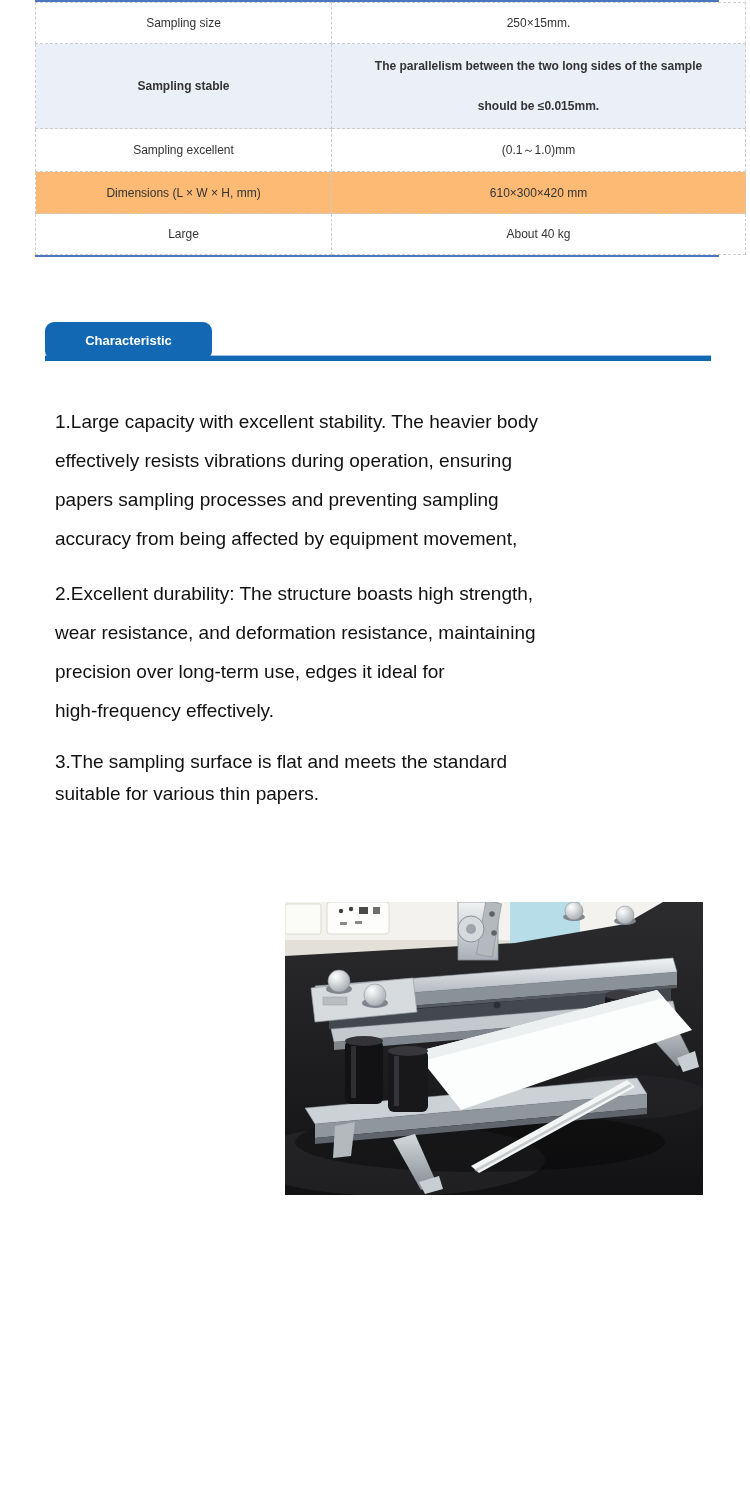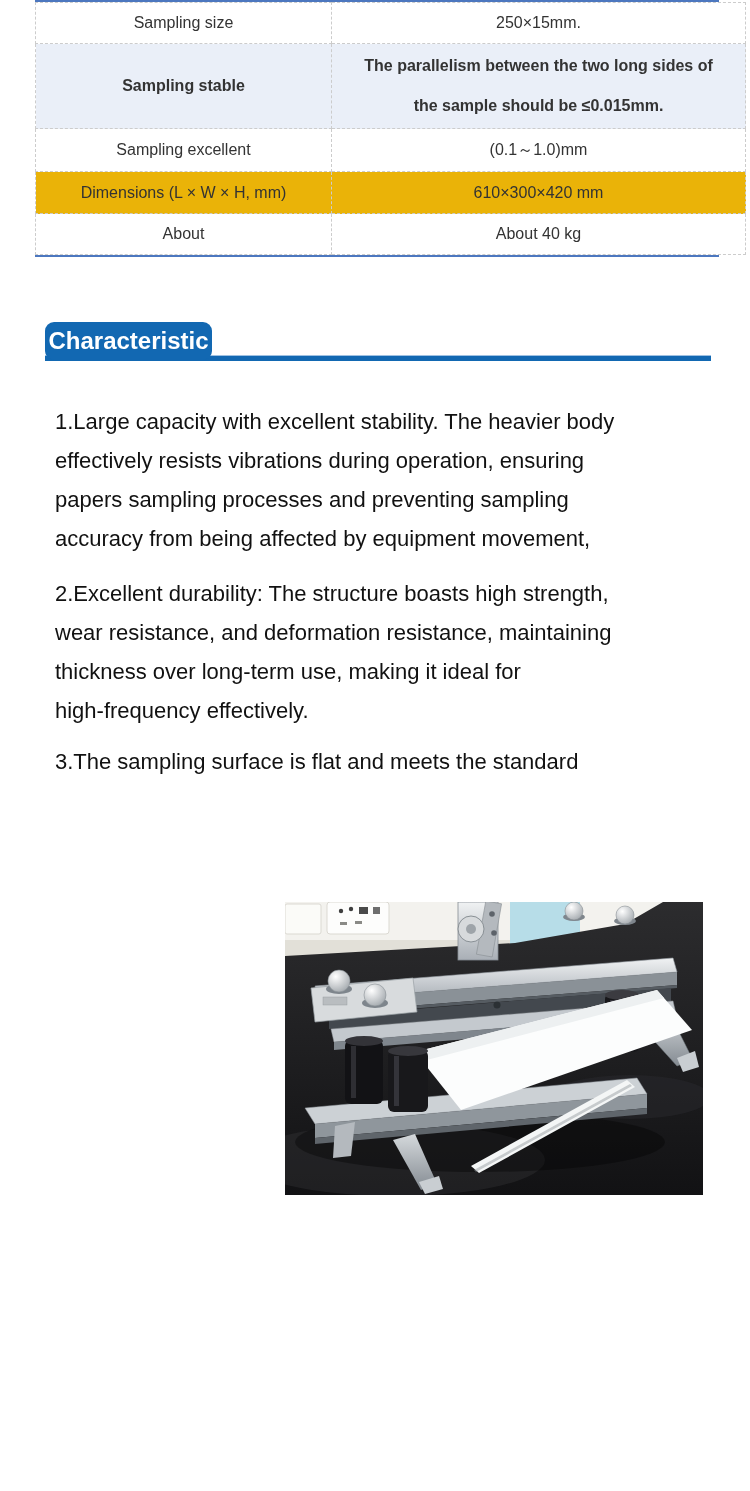--- a/index.html
+++ b/index.html
@@ -4,39 +4,39 @@
 <style>
   html,body{margin:0;padding:0;background:#ffffff;}
   .page{position:relative;width:750px;height:1491px;background:#ffffff;overflow:hidden;
         font-family:"Liberation Sans","DejaVu Sans",sans-serif;color:#222;}
 
   
   .table-wrap{position:absolute;left:35px;top:0;width:684px;
               border-top:2px solid #4c77bf;border-bottom:2px solid #4c77bf;}
   table.spec{border-collapse:collapse;width:684px;table-layout:fixed;}
   table.spec td{border:1px dashed #cccccc;text-align:center;vertical-align:middle;
-                font-size:16px;color:#333;padding:0 6px;}
+                font-size:12px;color:#333;padding:0 6px;}
   td.c-label{width:283px;}
   td.c-value{width:401px;}
   tr.r1 td{height:40px;}
   tr.r2 td{height:84px;background:#eaeff8;font-weight:bold;}
   tr.r2 td.c-value{line-height:40px;padding:0 22px;}
   tr.r3 td{height:42px;}
-  tr.r4 td{height:41px;background:#eab308;}
+  tr.r4 td{height:41px;background:#fdba74;}
   tr.r5 td{height:40px;}
 
   
   .section-underline{position:absolute;left:45px;top:355px;width:666px;height:5px;
                      background:#1268b2;border-top:1px solid #9fc1e2;z-index:1;}
   .section-badge{position:absolute;left:45px;top:322px;width:167px;height:38px;
                  background:#1268b2;border-radius:9px;color:#ffffff;font-weight:bold;
-                 font-size:24px;text-align:center;line-height:38px;z-index:2;}
-
-  
-  .paragraphs{position:absolute;left:55px;top:402px;width:660px;font-size:22px;color:#111;}
+                 font-size:13px;text-align:center;line-height:38px;z-index:2;}
+
+  
+  .paragraphs{position:absolute;left:55px;top:402px;width:660px;font-size:19px;color:#111;}
   .paragraphs p{margin:0 0 16px 0;}
   .tline{white-space:nowrap;line-height:39px;height:39px;}
   p.tight .tline{line-height:32px;height:32px;}
 
   
   .photo{position:absolute;left:285px;top:902px;width:418px;height:293px;display:block;}
 </style>
 </head>
 <body>
 
@@ -55,45 +55,46 @@
         </tr>
         <tr class="r3">
           <td class="c-label">Sampling excellent</td>
           <td class="c-value">(0.1～1.0)mm</td>
         </tr>
         <tr class="r4">
           <td class="c-label">Dimensions (L × W × H, mm)</td>
           <td class="c-value">610×300×420 mm</td>
         </tr>
         <tr class="r5">
-          <td class="c-label">About</td>
+          <td class="c-label">Large</td>
           <td class="c-value">About 40 kg</td>
         </tr>
       </tbody>
     </table>
   </div>
 
   <div class="section-underline"></div>
   <div class="section-badge">Characteristic</div>
 
   <div class="paragraphs">
     <p>
       <span class="tline" style="display:block">1.Large capacity with excellent stability. The heavier body</span>
       <span class="tline" style="display:block">effectively resists vibrations during operation, ensuring</span>
       <span class="tline" style="display:block">papers sampling processes and preventing sampling</span>
       <span class="tline" style="display:block">accuracy from being affected by equipment movement,</span>
     </p>
     <p>
       <span class="tline" style="display:block">2.Excellent durability: The structure boasts high strength,</span>
       <span class="tline" style="display:block">wear resistance, and deformation resistance, maintaining</span>
-      <span class="tline" style="display:block">thickness over long-term use, making it ideal for</span>
+      <span class="tline" style="display:block">precision over long-term use, edges it ideal for</span>
       <span class="tline" style="display:block">high-frequency effectively.</span>
     </p>
     <p class="tight">
       <span class="tline" style="display:block">3.The sampling surface is flat and meets the standard</span>
+      <span class="tline" style="display:block">suitable for various thin papers.</span>
     </p>
   </div>
 
   <svg class="photo" viewBox="0 0 418 293" xmlns="http://www.w3.org/2000/svg">
     <defs>
       <linearGradient id="gMetal" x1="0" y1="0" x2="0" y2="1">
         <stop offset="0" stop-color="#f0f2f3"></stop>
           <stop offset="1" stop-color="#a9afb6"></stop>
       </linearGradient>
       <linearGradient id="gMetal2" x1="0" y1="0" x2="0" y2="1">

